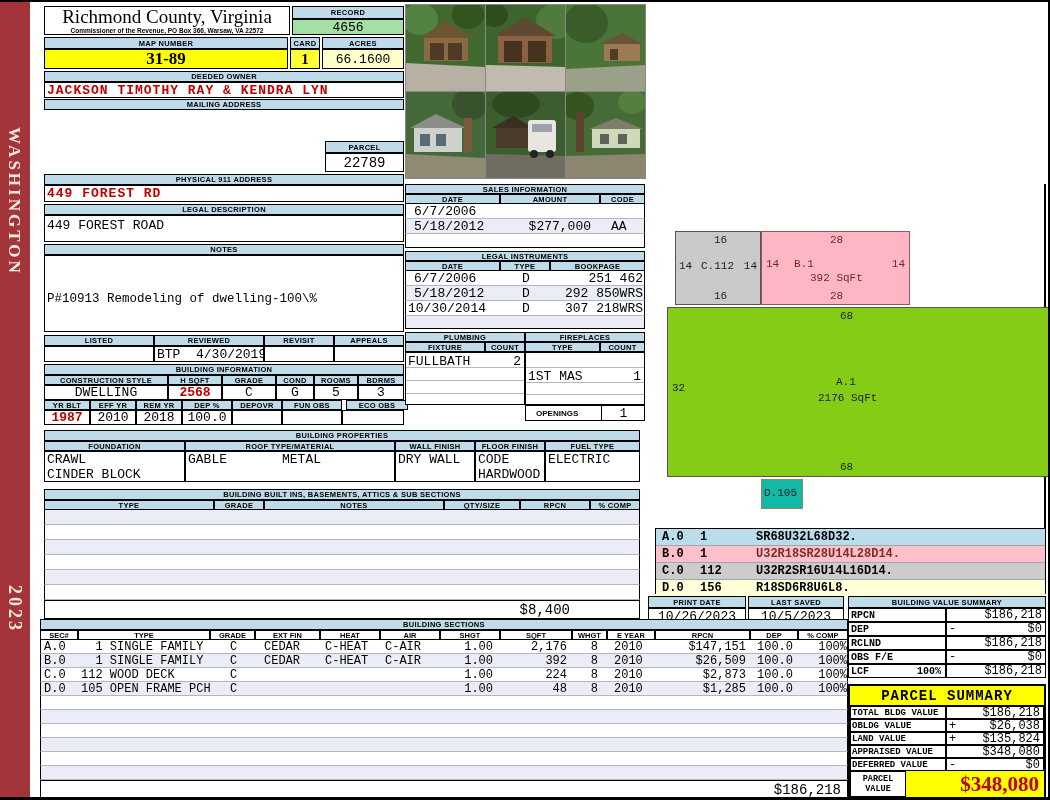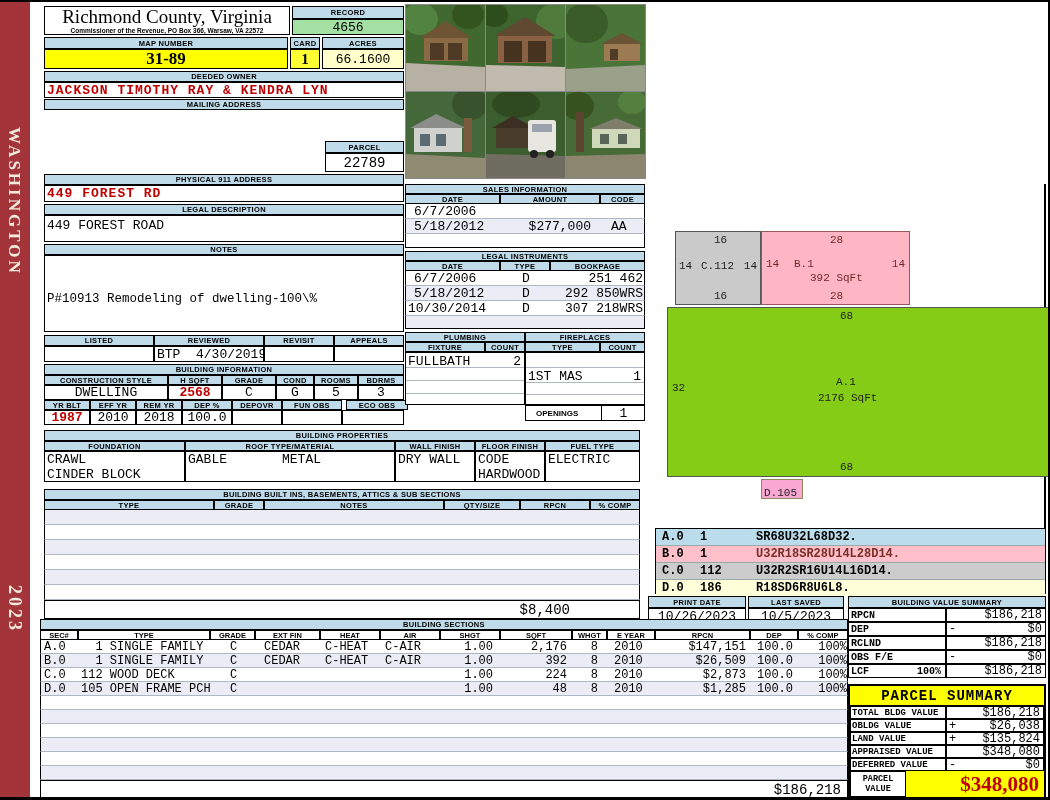--- a/index.html
+++ b/index.html
@@ -288,21 +288,21 @@
     <span class="sk" style="left:68px;bottom:2px;color:#6b2b2b">28</span>
   </div>
   <div class="abs shape" style="left:667px;top:305px;width:416px;height:170px;background:#84cc16">
     <span class="sk" style="left:172px;top:2px">68</span>
     <span class="sk" style="left:4px;top:74px">32</span>
     <span class="sk" style="left:168px;top:68px">A.1</span>
     <span class="sk" style="left:150px;top:84px">2176 SqFt</span>
     <span class="sk" style="right:4px;top:74px">32</span>
     <span class="sk" style="left:172px;bottom:3px">68</span>
   </div>
-  <div class="abs shape" style="left:761px;top:477px;width:42px;height:20px;background:#f9a8d4;border-color:#8a8a5a">
+  <div class="abs shape" style="left:761px;top:477px;width:42px;height:30px;background:#14b8a6;border-color:#8a8a5a">
     <span class="sk" style="left:2px;top:7px">D.105</span>
   </div>
 
   <div class="abs" style="left:655px;top:526px;width:391px;height:66px;border:1px solid #000">
     <div style="position:relative;height:16px;background:#BADCEB;border-bottom:1px solid #9aa;font:bold 12px 'Liberation Mono','DejaVu Sans Mono',monospace">
       <span class="rcell" style="left:6px">A.0</span>
       <span class="rcell" style="left:44px">1</span>
       <span class="rcell" style="left:100px">SR68U32L68D32.</span>
     </div>
     <div style="position:relative;height:16px;background:#FFC0CB;border-bottom:1px solid #9aa;font:bold 12px 'Liberation Mono','DejaVu Sans Mono',monospace">
@@ -310,21 +310,21 @@
       <span class="rcell" style="left:44px">1</span>
       <span class="rcell" style="left:100px;color:#7b2d26">U32R18SR28U14L28D14.</span>
     </div>
     <div style="position:relative;height:16px;background:#CCCCCC;border-bottom:1px solid #9aa;font:bold 12px 'Liberation Mono','DejaVu Sans Mono',monospace">
       <span class="rcell" style="left:6px">C.0</span>
       <span class="rcell" style="left:44px">112</span>
       <span class="rcell" style="left:100px">U32R2SR16U14L16D14.</span>
     </div>
     <div style="position:relative;height:16px;background:#FFFFDA;font:bold 12px 'Liberation Mono','DejaVu Sans Mono',monospace">
       <span class="rcell" style="left:6px">D.0</span>
-      <span class="rcell" style="left:44px">186</span>
+      <span class="rcell" style="left:44px">156</span>
       <span class="rcell" style="left:100px">R18SD6R8U6L8.</span>
     </div>
   </div>
 
   <div class="abs hdr" style="left:648px;top:594px;width:98px;height:12px">PRINT DATE</div>
   <div class="abs cell ctr" style="left:648px;top:606px;width:98px;height:17px">10/26/2023</div>
   <div class="abs hdr" style="left:748px;top:594px;width:96px;height:12px">LAST SAVED</div>
   <div class="abs cell ctr" style="left:748px;top:606px;width:96px;height:17px">10/5/2023</div>
 
   <div class="abs hdr" style="left:848px;top:594px;width:198px;height:12px">BUILDING VALUE SUMMARY</div>

